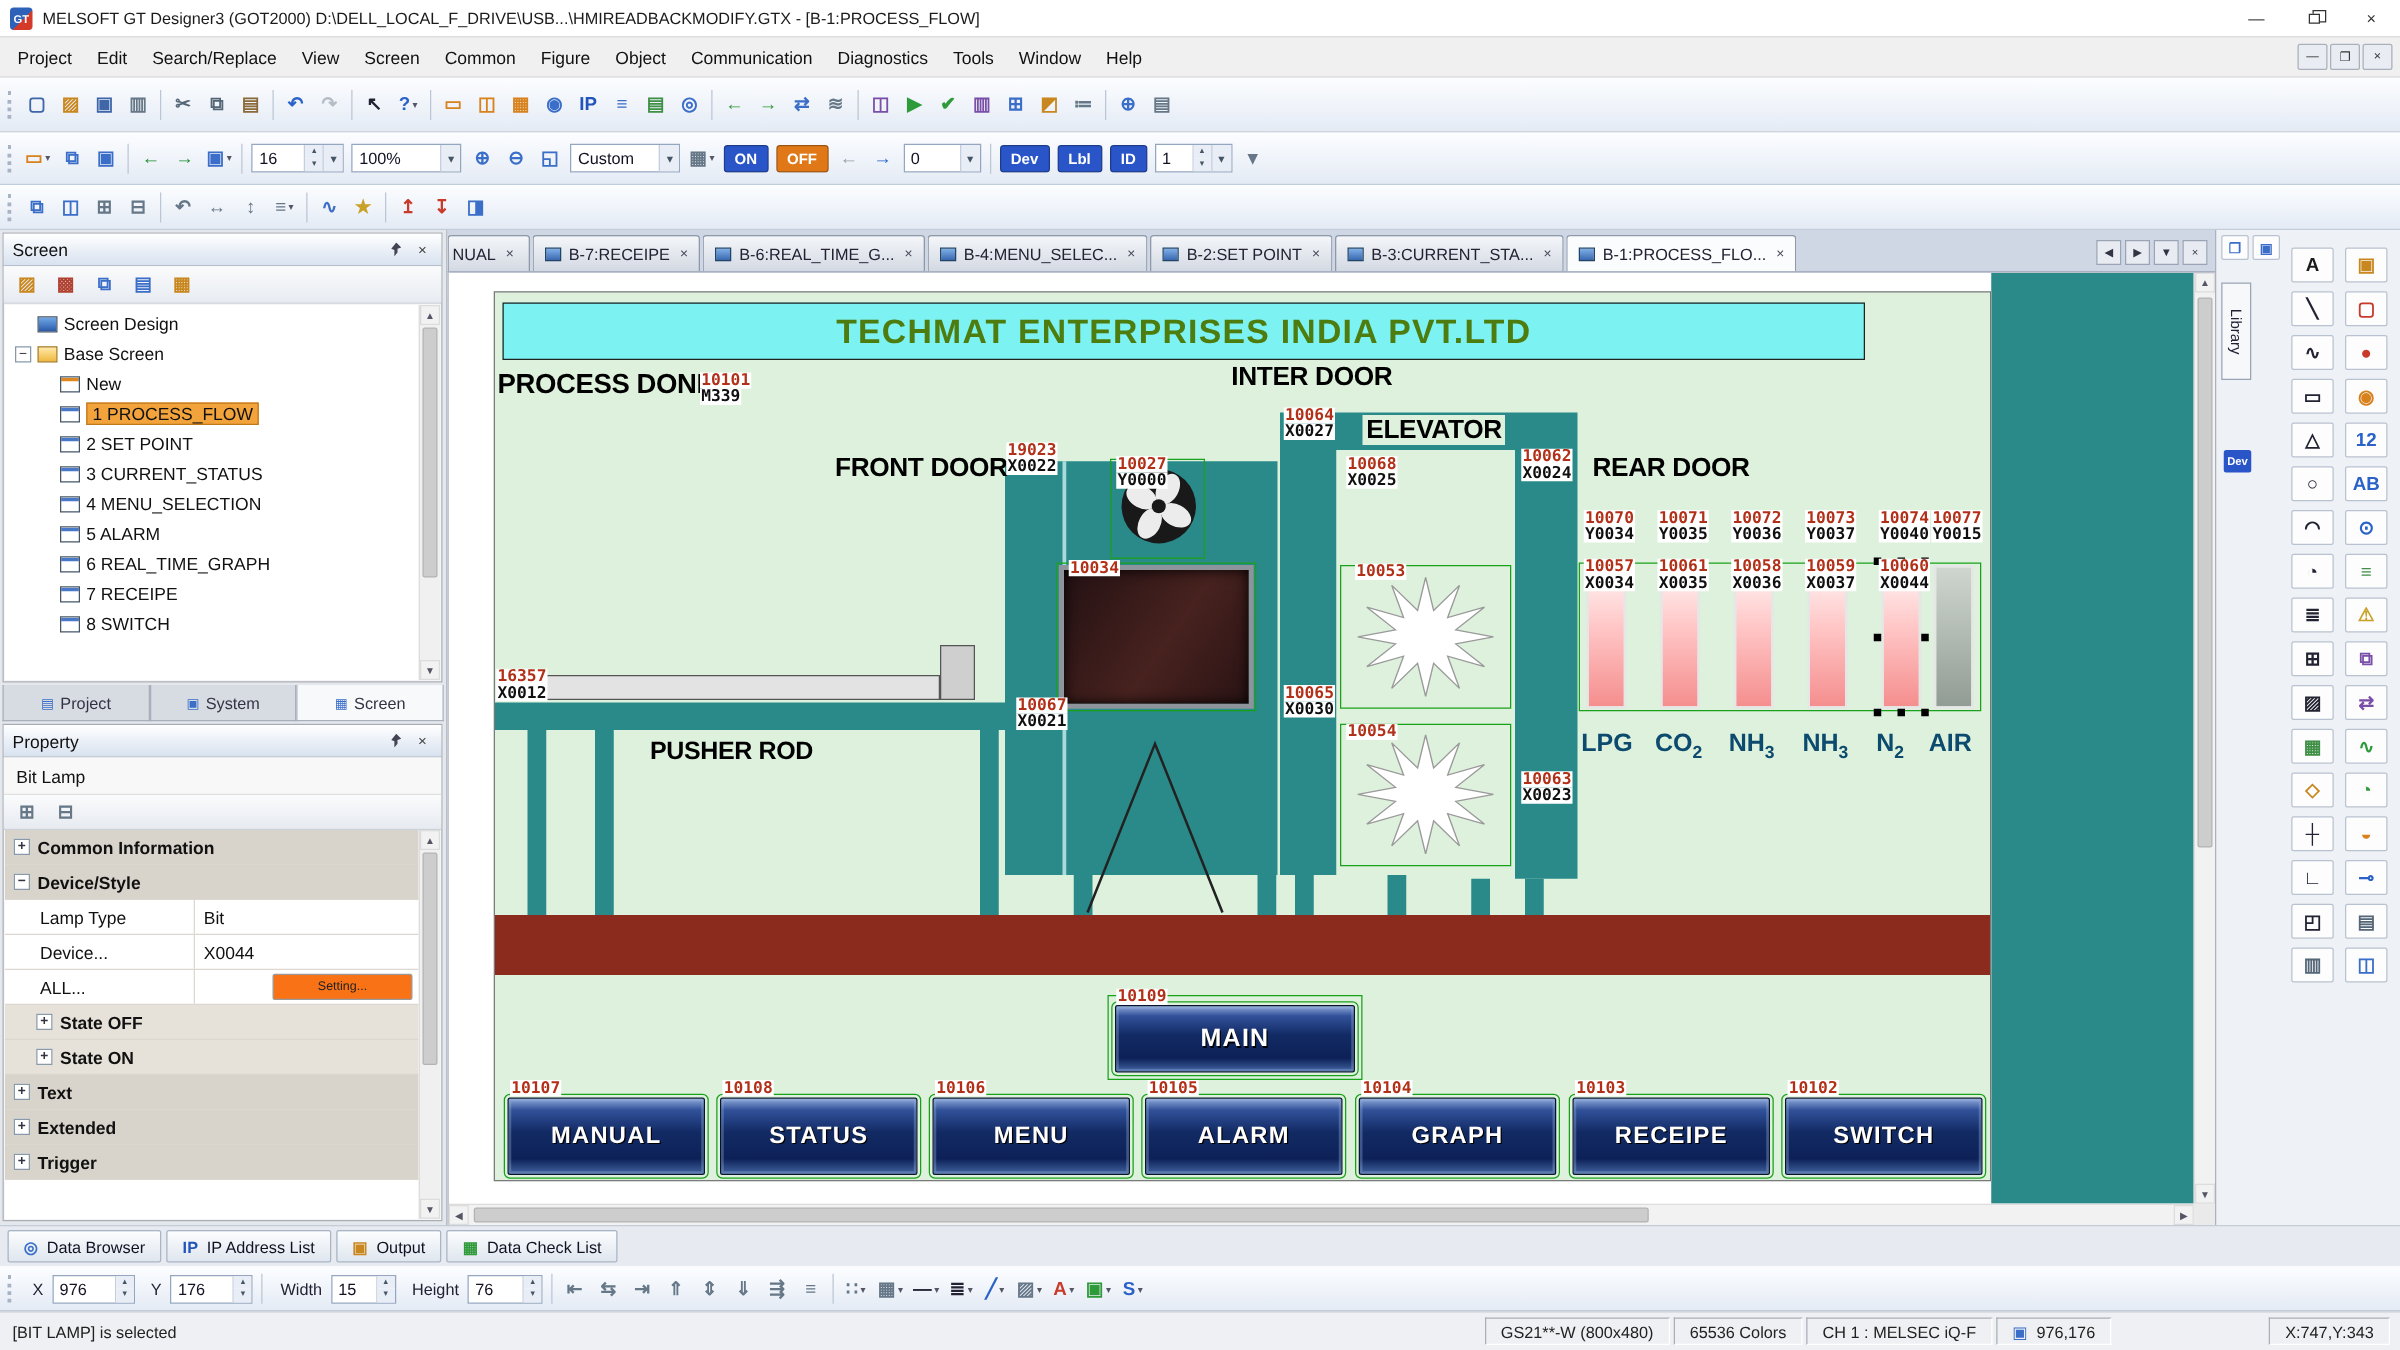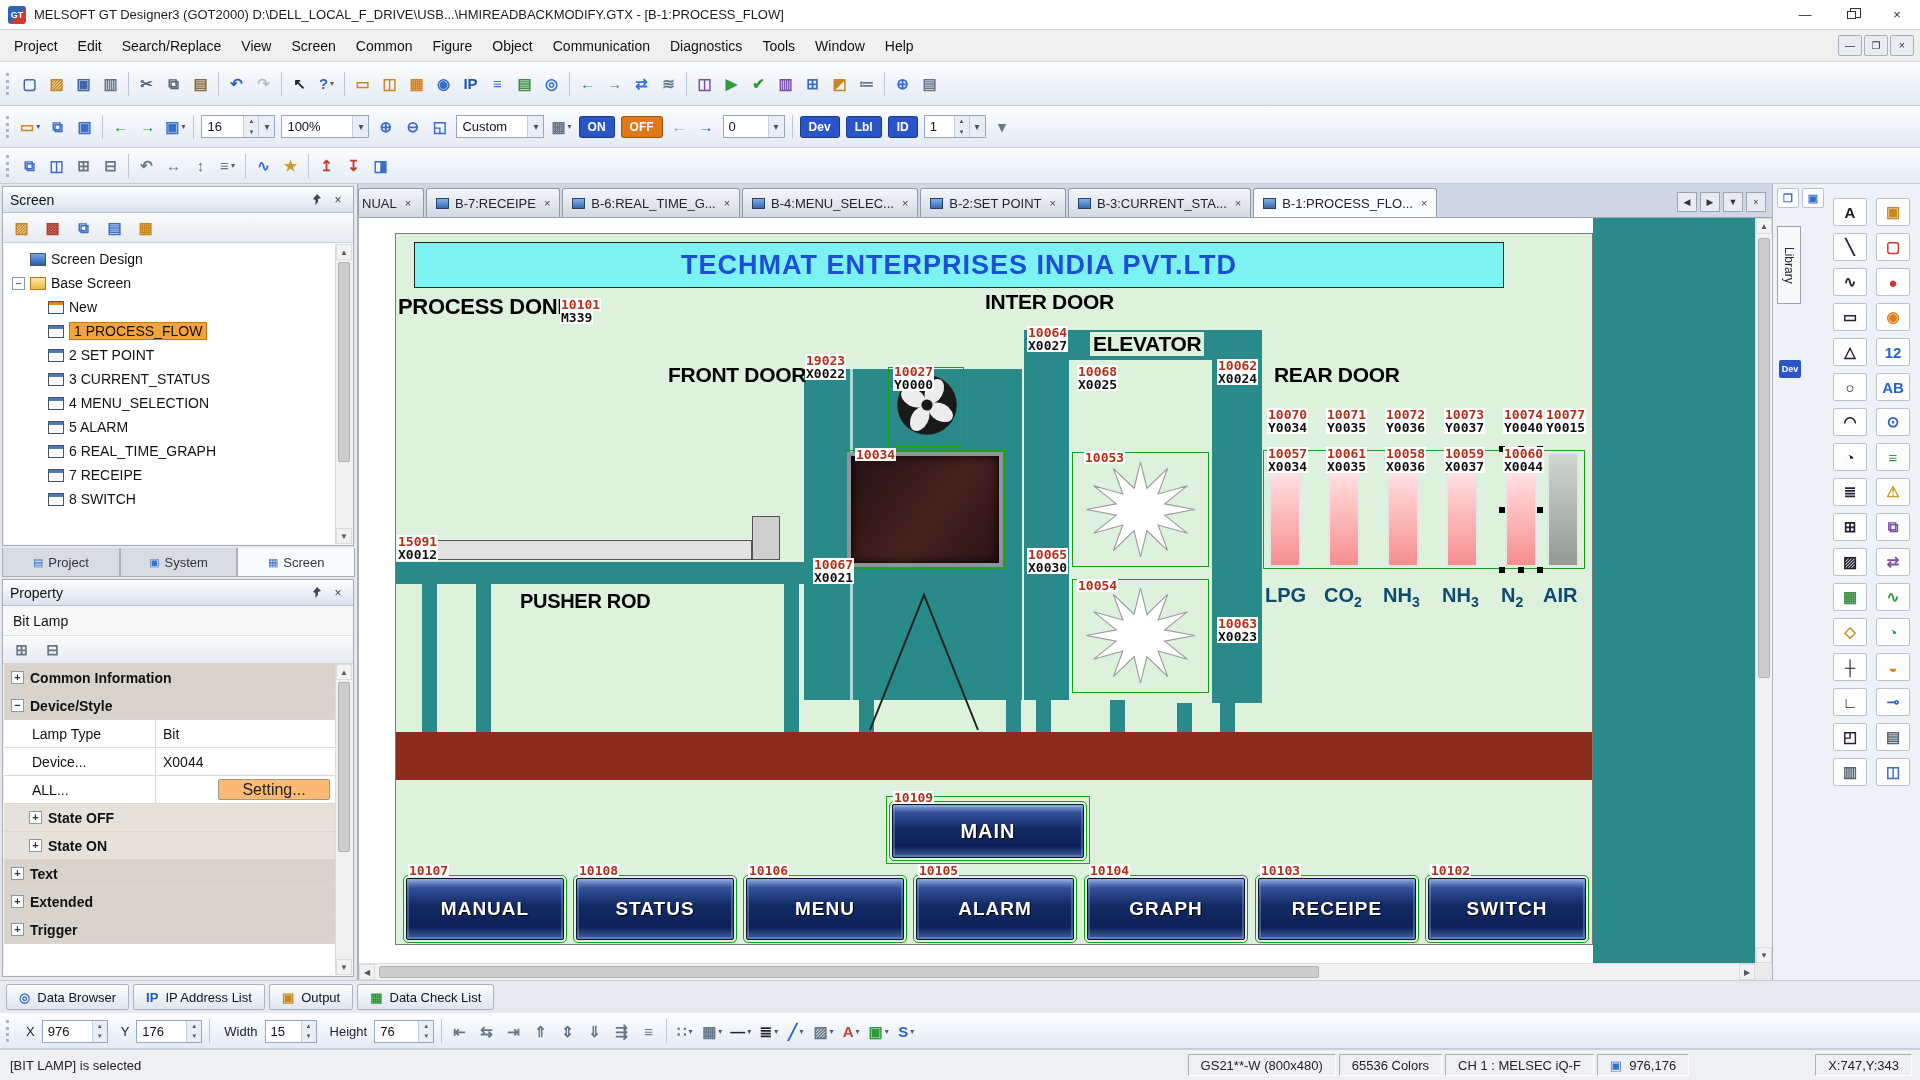--- a/index.html
+++ b/index.html
@@ -69,21 +69,21 @@
 #pp-tools{height:28px}
 #pp-grid{position:absolute;left:1px;top:84px;right:18px;bottom:1px;background:#fff;overflow:hidden}
 #pp-scroll{top:84px}
 .pg-row{display:flex;height:28px;border-bottom:1px solid #dcd8d0;align-items:center;font-size:14px;background:#fff;color:#111}
 .pg-group{background:#d8d4cb;font-weight:bold}
 .pg-group .exp{margin-left:7px}
 .pg-sub{background:#e6e2da;padding-left:18px}
 .pg-glabel{margin-left:3px}
 .pg-label{width:152px;padding-left:28px;border-right:1px solid #dcd8d0;align-self:stretch;display:flex;align-items:center}
 .pg-value{flex:1;padding-left:7px;display:flex;align-items:center}
-.pg-btn{margin-left:auto;margin-right:5px;width:112px;height:21px;background:#fdba74;border:1px solid #999;border-radius:2px;font-size:16px;font-family:"Liberation Sans",sans-serif;color:#222}
+.pg-btn{margin-left:auto;margin-right:5px;width:112px;height:21px;background:#f97316;border:1px solid #999;border-radius:2px;font-size:10px;font-family:"Liberation Sans",sans-serif;color:#222}
 #dock-tabs{position:absolute;left:2px;top:364px;width:353px;height:29px;display:flex}
 .dtab{flex:1;display:flex;align-items:center;justify-content:center;gap:5px;font-size:13px;border:1px solid #a9b0bc;border-top:none;background:#d7dbe2;color:#334}
 .dtab.act{background:#f8f9fb}
 .dticon{font-style:normal;font-size:11px;color:#3a6ec8}
 
 
 #doc-tabs{position:absolute;left:358px;top:184px;width:1414px;height:34px;background:#cfd7e4;border-bottom:1px solid #9aa4b4;display:flex;align-items:flex-end;padding:2px 2px 0 0;overflow:hidden;z-index:5}
 #dt-list{display:flex;align-items:flex-end;overflow:hidden}
 .doctab{height:29px;display:flex;align-items:center;padding:0 9px;border:1px solid #8f99a8;border-bottom:none;background:linear-gradient(#f4f6f9,#d3d9e3);margin-right:2px;font-size:13px;color:#223;border-radius:3px 3px 0 0;white-space:nowrap;flex:none}
 .doctab.act{background:#fbfcfe}
@@ -633,21 +633,21 @@
         <span class="dtn">▶</span>
         <span class="dtn">▼</span>
         <span class="dtn">×</span>
       </div>
   </div>
 
   <div id="canvas">
     <div id="canvas-view">
       <div id="hmi-outside" style="left: 1234px; top: 0px; width: 163px; height: 745px; background: rgb(42, 138, 138);"></div>
       <div id="hmi-screen" style="left: 36px; top: 15px; width: 1198px; height: 712px; background: rgb(221, 241, 221);">
-          <div class="hmi-banner" style="left:18px;top:8px;width:1090px;height:46px;background:#7df2f2;color:#1d4ed8">TECHMAT ENTERPRISES INDIA PVT.LTD</div>
+          <div class="hmi-banner" style="left:6px;top:8px;width:1090px;height:46px;background:#7df2f2;color:#4d7c0f">TECHMAT ENTERPRISES INDIA PVT.LTD</div>
           <div class="mach" style="left:10px;top:306px;width:346px;height:20px;background:#e3e3e3;border:1px solid #555555;"></div>
           <div class="mach" style="left:356px;top:282px;width:28px;height:44px;background:#cfcfcf;border:1px solid #555555;"></div>
           <div class="mach" style="left:0px;top:328px;width:409px;height:22px;background:#2a8a8a;"></div>
           <div class="mach" style="left:26px;top:350px;width:15px;height:148px;background:#2a8a8a;"></div>
           <div class="mach" style="left:80px;top:350px;width:15px;height:148px;background:#2a8a8a;"></div>
           <div class="mach" style="left:388px;top:350px;width:15px;height:148px;background:#2a8a8a;"></div>
           <div class="mach" style="left:408px;top:135px;width:218px;height:331px;background:#2a8a8a;"></div>
           <div class="mach" style="left:454px;top:135px;width:3px;height:331px;background:#a8dcdc;"></div>
           <div class="mach" style="left:463px;top:466px;width:15px;height:32px;background:#2a8a8a;"></div>
           <div class="mach" style="left:610px;top:466px;width:15px;height:32px;background:#2a8a8a;"></div>
@@ -782,21 +782,21 @@
           </div>
           <div class="hmi-tag" style="left:821px;top:383px">
             <span class="tid">10063</span>
             <span class="tdev">X0023</span>
           </div>
           <div class="hmi-tag" style="left:417px;top:324px">
             <span class="tid">10067</span>
             <span class="tdev">X0021</span>
           </div>
           <div class="hmi-tag" style="left:1px;top:301px">
-            <span class="tid">15091</span>
+            <span class="tid">16357</span>
             <span class="tdev">X0012</span>
           </div>
           <div class="hmi-tag" style="left:871px;top:174px">
             <span class="tid">10070</span>
             <span class="tdev">Y0034</span>
           </div>
           <div class="hmi-tag" style="left:871px;top:213px">
             <span class="tid">10057</span>
             <span class="tdev">X0034</span>
           </div>

